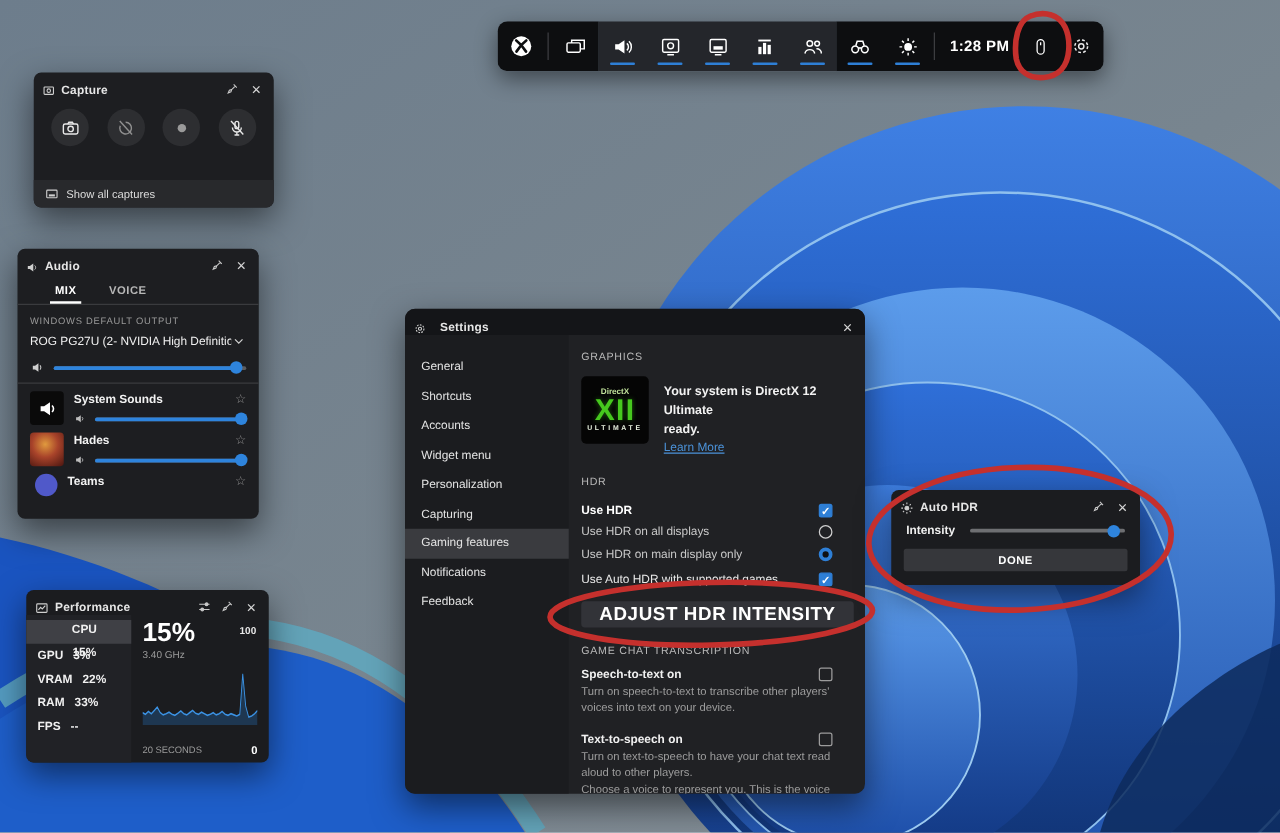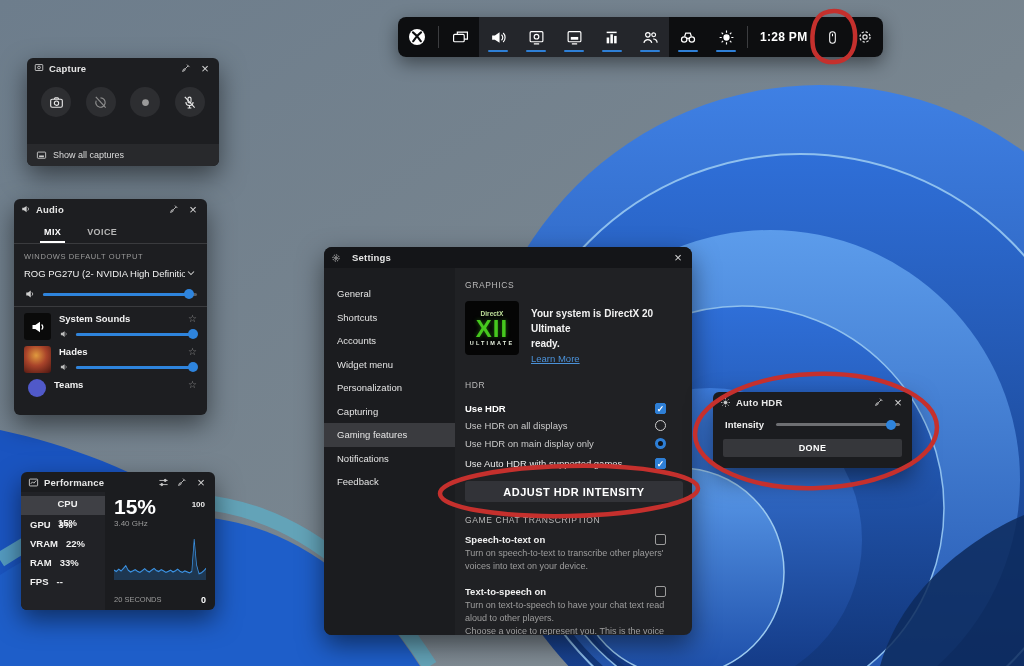--- a/index.html
+++ b/index.html
@@ -2,21 +2,21 @@
 <html><head>
 <meta charset="utf-8">
 <style>
   * { margin:0; padding:0; box-sizing:border-box; }
   html,body { width:1024px; height:666px; overflow:hidden; font-family:"Liberation Sans", sans-serif; }
   .stage { position:relative; width:1024px; height:666px; background:#74828f; overflow:hidden; }
   .wall { position:absolute; inset:0; }
 
   
   .win { position:absolute; background:#1d1e21; border-radius:6px; box-shadow:0 10px 26px rgba(0,0,0,.5); color:#e8e8e8; }
-  .tbar { display:flex; align-items:center; height:20px; padding:0 7px; gap:5px; }
+  .tbar { display:flex; align-items:flex-end; height:20px; padding:0 7px; gap:5px; }
   .tbar .ttl { font-size:9.5px; font-weight:700; color:#e6e6e6; letter-spacing:.2px; }
   .tbar .sp { flex:1; }
   .tbtn { width:14px; height:14px; display:flex; align-items:center; justify-content:center; color:#c9c9c9; font-size:11px; cursor:default; }
   .x { font-size:13px; line-height:1; color:#d6d6d6; }
   svg.ic { display:block; }
 
   
   .gb { position:absolute; left:398px; top:17px; height:40px; display:flex; border-radius:8px; overflow:hidden; box-shadow:0 6px 18px rgba(0,0,0,.45); }
   .gb .seg { display:flex; align-items:center; }
   .gb .seg.dark { background:#0d0e10; }
@@ -84,21 +84,21 @@
   .dxbadge .b { font-size:5.5px; font-weight:700; color:#e8f2e0; letter-spacing:2.2px; }
   .dxtext { font-size:10px; font-weight:700; color:#f2f2f2; line-height:1.5; padding-top:5px; }
   .dxtext .lnk { font-size:9.5px; font-weight:400; color:#4b92d9; text-decoration:underline; margin-top:0; display:inline-block; }
   .optrow { display:flex; align-items:center; height:17.5px; margin-right:17px;justify-content:flex-end; }
   .optrow .lbl { flex:1; font-size:9.5px; color:#e9e9e9; }
   .cb { width:11px; height:11px; border-radius:2px; border:1px solid #9c9c9c; flex:none; position:relative; }
   .cb.on { background:#2e7fd6; border-color:#2e7fd6; }
   .cb.on::after { content:"\2713"; position:absolute; inset:0; color:#fff; font-size:9px; line-height:11px; text-align:center; font-weight:700; }
   .radio { width:11px; height:11px; border-radius:50%; border:1.5px solid #cfcfcf; flex:none; }
   .radio.on { border:3.5px solid #2e7fd6; background:#0f1114; }
-  .bigbtn { margin:9px 0 13px; height:21px; background:#323338; border-radius:3px; display:flex; align-items:center; justify-content:center; font-size:11px; font-weight:700; letter-spacing:.5px; color:#fff; }
+  .bigbtn { margin:9px 0 13px; height:21px; background:#323338; border-radius:3px; display:flex; align-items:center; justify-content:center; font-size:15px; font-weight:700; letter-spacing:.5px; color:#fff; }
   .chatitem { margin-top:9px; margin-right:17px; }
   .chathead { display:flex; align-items:center; }
   .chathead .lbl { flex:1; font-size:9.5px; font-weight:700; color:#f0f0f0; }
   .desc { font-size:9px; color:#9d9d9d; line-height:1.45; margin-top:2px; }
 
   
   #autohdr { left:713px; top:392px; width:199px; height:76px; background:#1b1c1f; }
   #autohdr .irow { display:flex; align-items:center; gap:12px; padding:7px 12px 0; }
   #autohdr .ilbl { font-size:9.5px; font-weight:700; color:#f0f0f0; }
   #autohdr .done { margin:9px 10px 0; height:18px; background:#36373b; border-radius:2px; display:flex; align-items:center; justify-content:center; font-size:9px; font-weight:700; letter-spacing:.4px; color:#fff; }
@@ -510,21 +510,21 @@
       </div>
       <div class="main">
         <div class="sechead">GRAPHICS</div>
         <div class="dxrow">
           <div class="dxbadge">
             <span class="t">DirectX</span>
             <span class="m">XII</span>
             <span class="b">ULTIMATE</span>
           </div>
           <div class="dxtext">
-            <div>Your system is DirectX 20 Ultimate</div>
+            <div>Your system is DirectX 12 Ultimate</div>
             <div>ready.</div>
             <span class="lnk">Learn More</span>
           </div>
         </div>
         <div class="sechead" style="margin-bottom:9px">HDR</div>
 
         <div class="optrow">
           <span class="lbl" style="font-weight:700;color:#fff">Use HDR</span>
           <span class="cb on"></span>
         </div>

